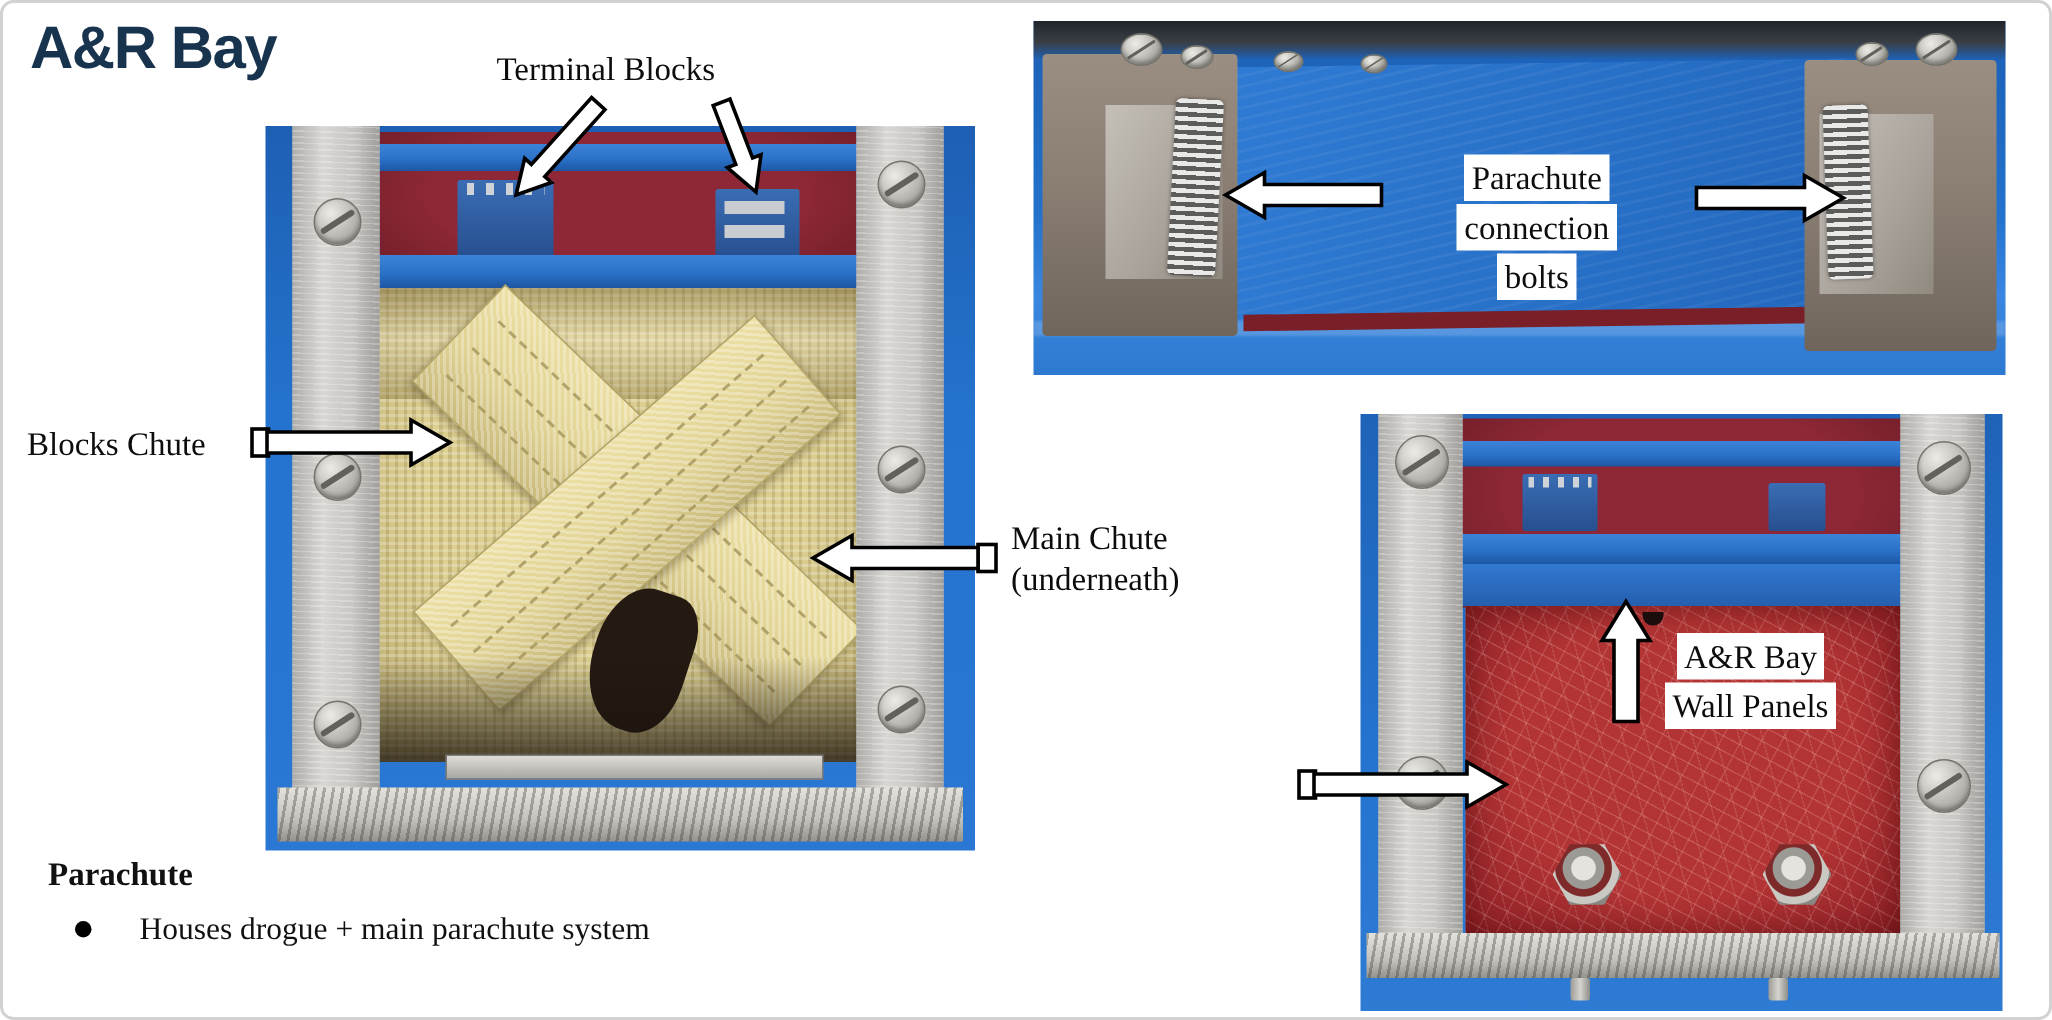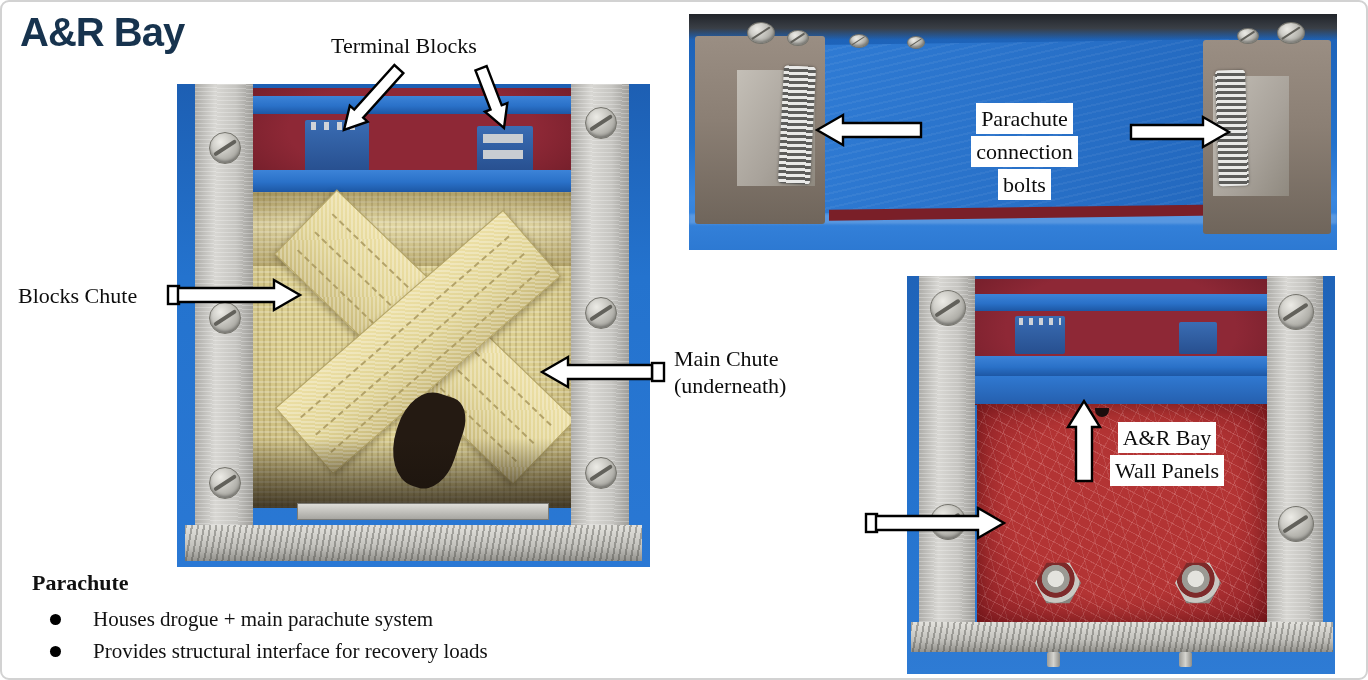--- a/index.html
+++ b/index.html
@@ -197,19 +197,15 @@
     <span class="tagline">Wall Panels</span>
   </div>
 
 
   <div class="fn-head">Parachute</div>
   <div class="bullets">
     <div class="bullet-row">
       <span class="dot"></span>
       <span>Houses drogue + main parachute system</span>
     </div>
-    <div class="bullet-row">
-      <span class="dot"></span>
-      <span>Provides structural interface for recovery loads</span>
-    </div>
   </div>
 
 </div>
 
 </body></html>

